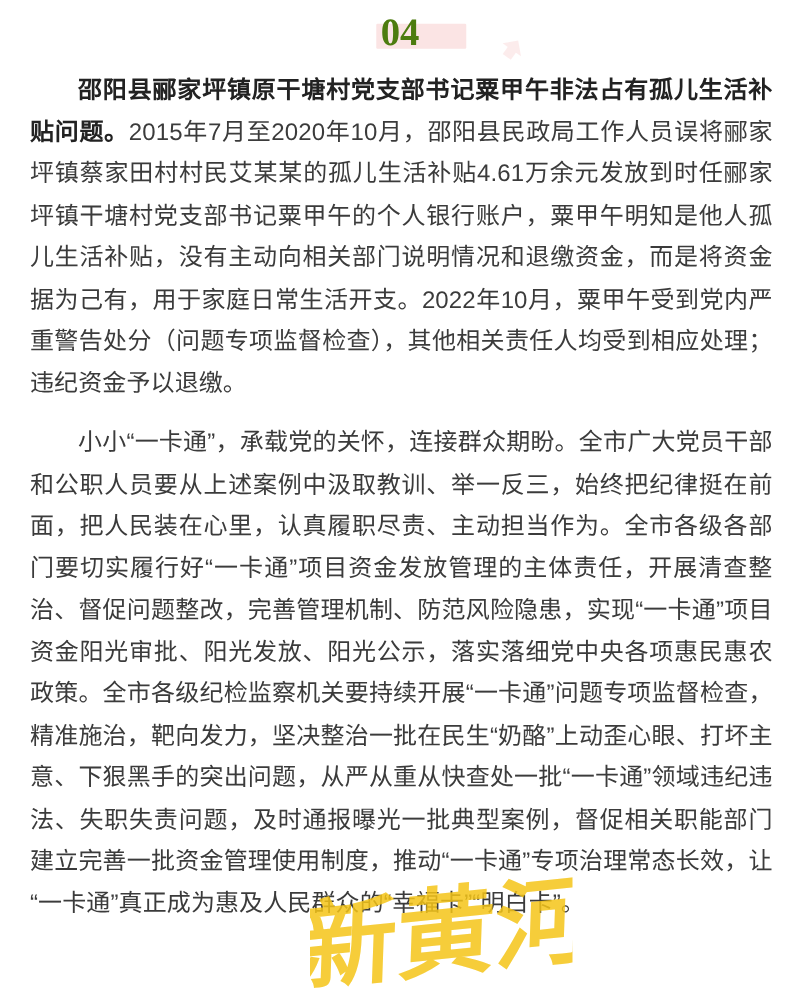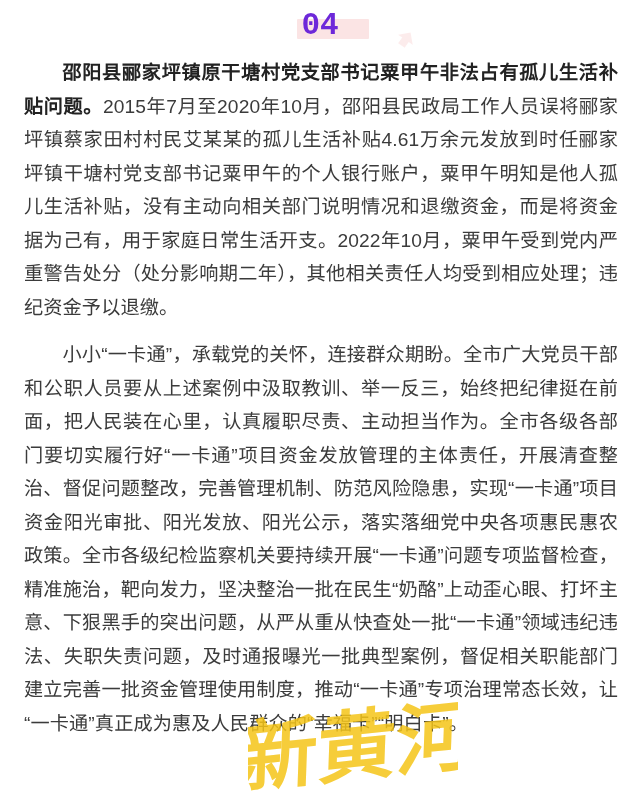--- a/index.html
+++ b/index.html
@@ -47,23 +47,23 @@
     height: 20px;
     background: #fbe4e4;
     border-radius: 1px;
     z-index: 0;
   }
   .num-text {
     position: relative;
     z-index: 1;
     font-size: 31px;
     font-weight: bold;
-    color: #6d28d9;
+    color: #4d7c0f;
     letter-spacing: 0px;
-    font-family: Liberation Mono, monospace;
+    font-family: Liberation Serif, serif;
   }
   .deco-arrow {
     position: absolute;
     left: 92px;
     top: 16px;
     width: 26px;
     height: 24px;
     z-index: 0;
     opacity: 0.55;
   }
@@ -116,21 +116,21 @@
       <span class="num-highlight"></span>
       <span class="num-text">04</span>
       <svg class="deco-arrow" viewBox="0 0 26 24">
         <path d="M4 14 L13 5 L22 14 L17 14 L17 21 L9 21 L9 14 Z" fill="#fbdede" transform="rotate(35 13 13)"></path>
       </svg>
     </div>
   </div>
 
   <div class="article">
 
-    <p class="para"><span class="lead-title">邵阳县郦家坪镇原干塘村党支部书记粟甲午非法占有孤儿生活补贴问题。</span><span>2015年7月至2020年10月，邵阳县民政局工作人员误将郦家坪镇蔡家田村村民艾某某的孤儿生活补贴4.61万余元发放到时任郦家坪镇干塘村党支部书记粟甲午的个人银行账户，粟甲午明知是他人孤儿生活补贴，没有主动向相关部门说明情况和退缴资金，而是将资金据为己有，用于家庭日常生活开支。2022年10月，粟甲午受到党内严重警告处分（处分影响期二年），其他相关责任人均受到相应处理；违纪资金予以退缴。</span></p>
+    <p class="para"><span class="lead-title">邵阳县郦家坪镇原干塘村党支部书记粟甲午非法占有孤儿生活补贴问题。</span><span>2015年7月至2020年10月，邵阳县民政局工作人员误将郦家坪镇蔡家田村村民艾某某的孤儿生活补贴4.61万余元发放到时任郦家坪镇干塘村党支部书记粟甲午的个人银行账户，粟甲午明知是他人孤儿生活补贴，没有主动向相关部门说明情况和退缴资金，而是将资金据为己有，用于家庭日常生活开支。2022年10月，粟甲午受到党内严重警告处分（问题专项监督检查），其他相关责任人均受到相应处理；违纪资金予以退缴。</span></p>
 
 
     <p class="para"><span>小小“一卡通”，承载党的关怀，连接群众期盼。全市广大党员干部和公职人员要从上述案例中汲取教训、举一反三，始终把纪律挺在前面，把人民装在心里，认真履职尽责、主动担当作为。全市各级各部门要切实履行好“一卡通”项目资金发放管理的主体责任，开展清查整治、督促问题整改，完善管理机制、防范风险隐患，实现“一卡通”项目资金阳光审批、阳光发放、阳光公示，落实落细党中央各项惠民惠农政策。全市各级纪检监察机关要持续开展“一卡通”问题专项监督检查，精准施治，靶向发力，坚决整治一批在民生“奶酪”上动歪心眼、打坏主意、下狠黑手的突出问题，从严从重从快查处一批“一卡通”领域违纪违法、失职失责问题，及时通报曝光一批典型案例，督促相关职能部门建立完善一批资金管理使用制度，推动“一卡通”专项治理常态长效，让“一卡通”真正成为惠及人民群众的“幸福卡”“明白卡”。</span></p>
 
   </div>
 
   <svg class="watermark" viewBox="0 0 210 120">
     <g opacity="0.85">
       <text x="2" y="86" font-size="78" fill="#f5c518" transform="skewX(-8) rotate(-6 2 86)">新黄河</text>
     </g>

